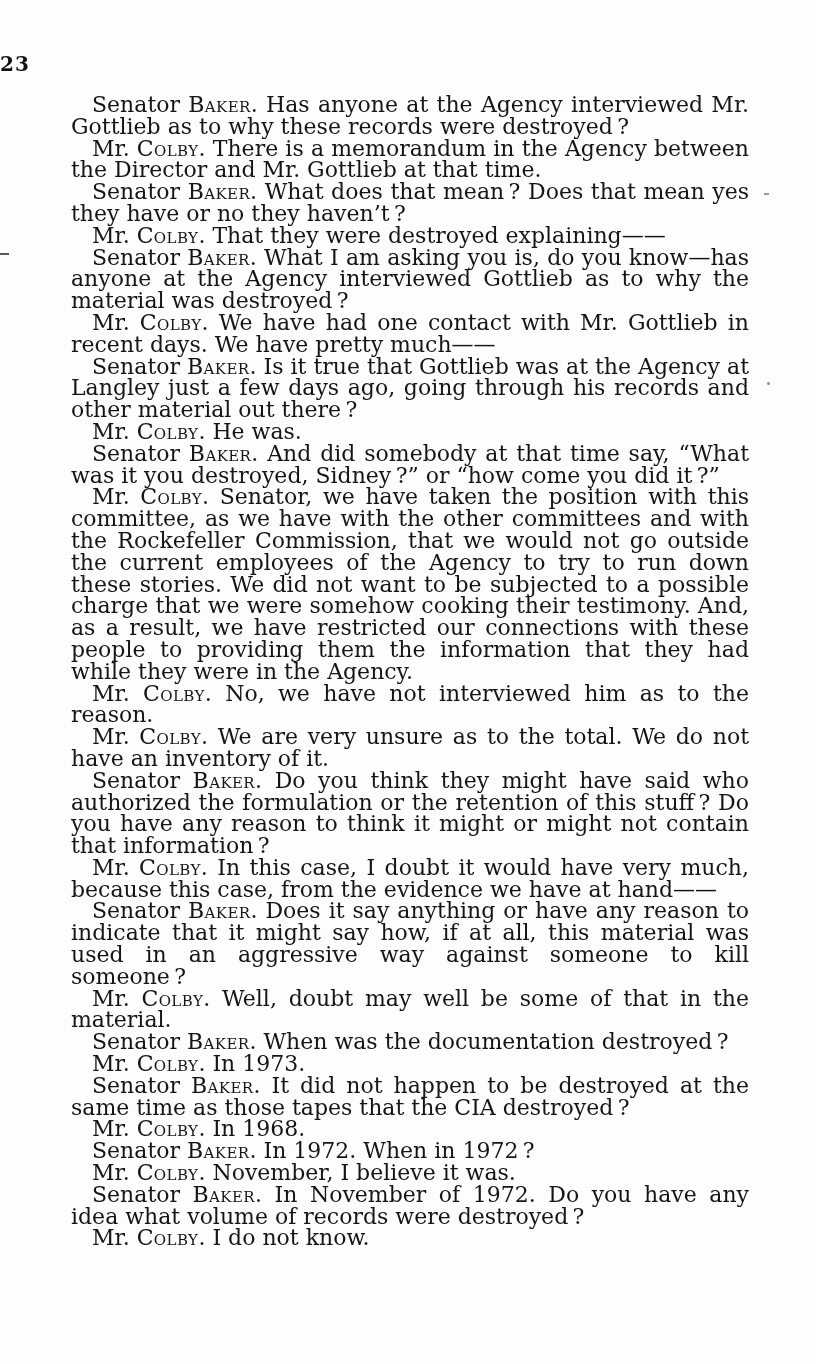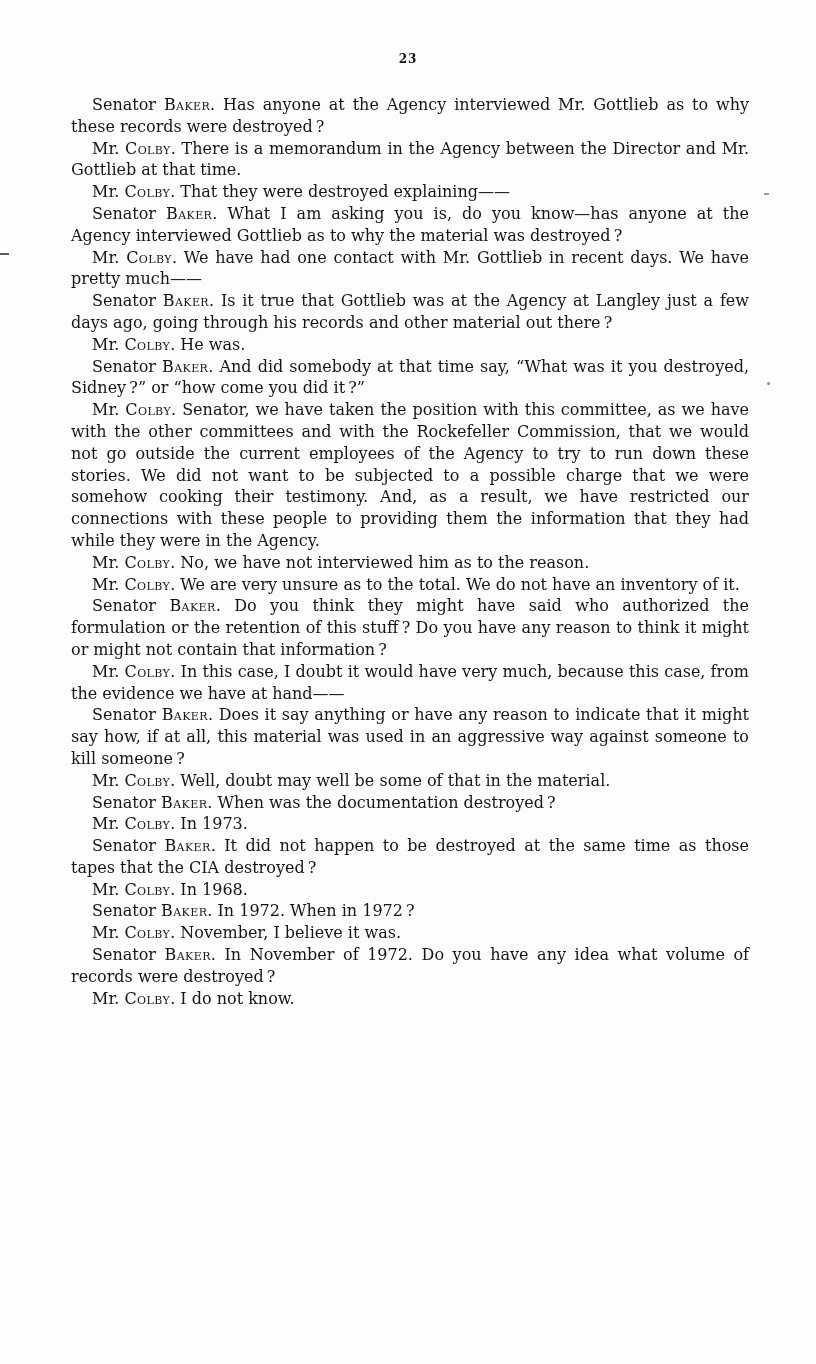--- a/index.html
+++ b/index.html
@@ -13,32 +13,32 @@
     height: 1364px;
     background: #fdfdfc;
     font-family: "DejaVu Serif", "Liberation Serif", serif;
     overflow: hidden;
   }
   .page-number {
     position: absolute;
     top: 52px;
     left: 0;
     right: 0;
-    text-align: center;
-    font-size: 12px;
+    text-align: left;
+    font-size: 20px;
     font-weight: bold;
     letter-spacing: 1px;
     color: #121212;
   }
   .content {
     position: absolute;
     left: 71px;
     top: 94px;
     width: 678px;
-    font-size: 16px;
+    font-size: 22px;
     line-height: 21.8px;
     text-align: justify;
     color: #151515;
   }
   .para {
     margin: 0;
     text-indent: 21px;
   }
   .speaker-name-sc {
     font-variant: small-caps;
@@ -72,20 +72,21 @@
 </style>
 </head>
 <body>
 
 <div class="page">
   <div class="page-number">23</div>
 
   <div class="content" id="dialogue-container">
       <p class="para"><span>Senator</span> <span class="speaker-name-sc">Baker</span>. <span>Has anyone at the Agency interviewed Mr. Gottlieb as to why these records were destroyed ?</span></p>
       <p class="para"><span>Mr.</span> <span class="speaker-name-sc">Colby</span>. <span>There is a memorandum in the Agency between the Director and Mr. Gottlieb at that time.</span></p>
+      <p class="para"><span>Senator</span> <span class="speaker-name-sc">Baker</span>. <span>What does that mean ? Does that mean yes they have or no they haven’t ?</span></p>
       <p class="para"><span>Mr.</span> <span class="speaker-name-sc">Colby</span>. <span>That they were destroyed explaining——</span></p>
       <p class="para"><span>Senator</span> <span class="speaker-name-sc">Baker</span>. <span>What I am asking you is, do you know—has anyone at the Agency interviewed Gottlieb as to why the material was destroyed ?</span></p>
       <p class="para"><span>Mr.</span> <span class="speaker-name-sc">Colby</span>. <span>We have had one contact with Mr. Gottlieb in recent days. We have pretty much——</span></p>
       <p class="para"><span>Senator</span> <span class="speaker-name-sc">Baker</span>. <span>Is it true that Gottlieb was at the Agency at Langley just a few days ago, going through his records and other material out there ?</span></p>
       <p class="para"><span>Mr.</span> <span class="speaker-name-sc">Colby</span>. <span>He was.</span></p>
       <p class="para"><span>Senator</span> <span class="speaker-name-sc">Baker</span>. <span>And did somebody at that time say, “What was it you destroyed, Sidney ?” or “how come you did it ?”</span></p>
       <p class="para"><span>Mr.</span> <span class="speaker-name-sc">Colby</span>. <span>Senator, we have taken the position with this committee, as we have with the other committees and with the Rockefeller Commission, that we would not go outside the current employees of the Agency to try to run down these stories. We did not want to be subjected to a possible charge that we were somehow cooking their testimony. And, as a result, we have restricted our connections with these people to providing them the information that they had while they were in the Agency.</span></p>
       <p class="para"><span>Mr.</span> <span class="speaker-name-sc">Colby</span>. <span>No, we have not interviewed him as to the reason.</span></p>
       <p class="para"><span>Mr.</span> <span class="speaker-name-sc">Colby</span>. <span>We are very unsure as to the total. We do not have an inventory of it.</span></p>
       <p class="para"><span>Senator</span> <span class="speaker-name-sc">Baker</span>. <span>Do you think they might have said who authorized the formulation or the retention of this stuff ? Do you have any reason to think it might or might not contain that information ?</span></p>

